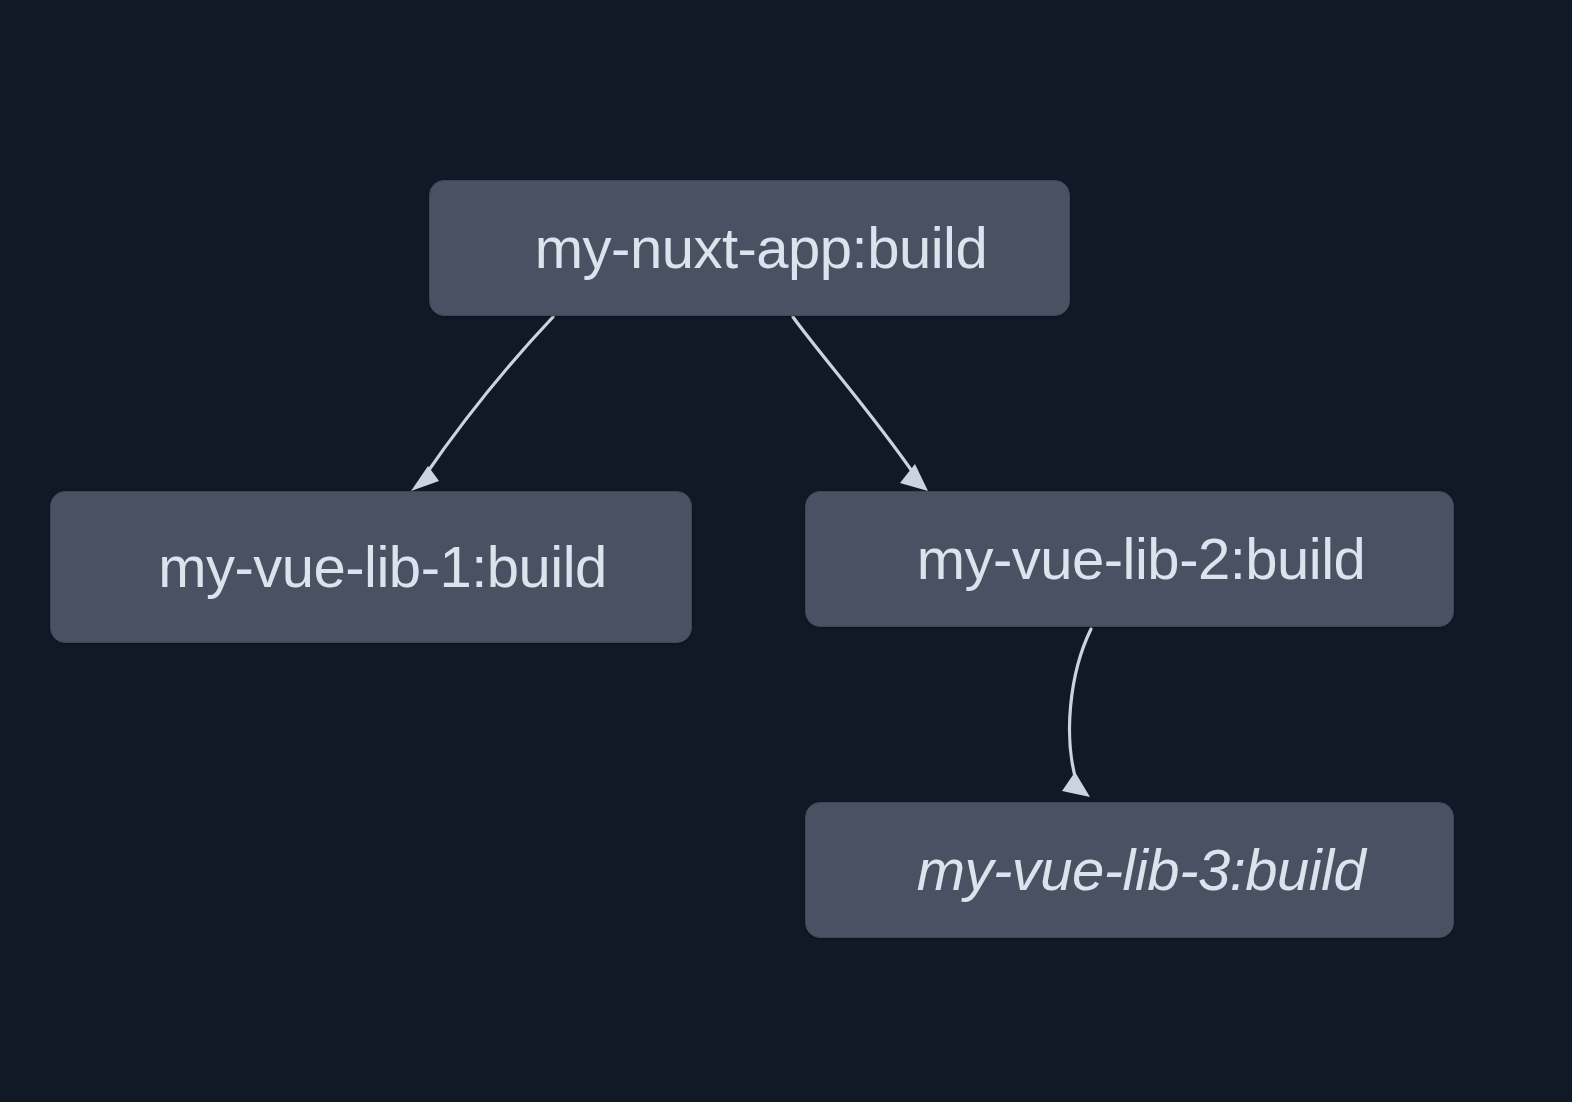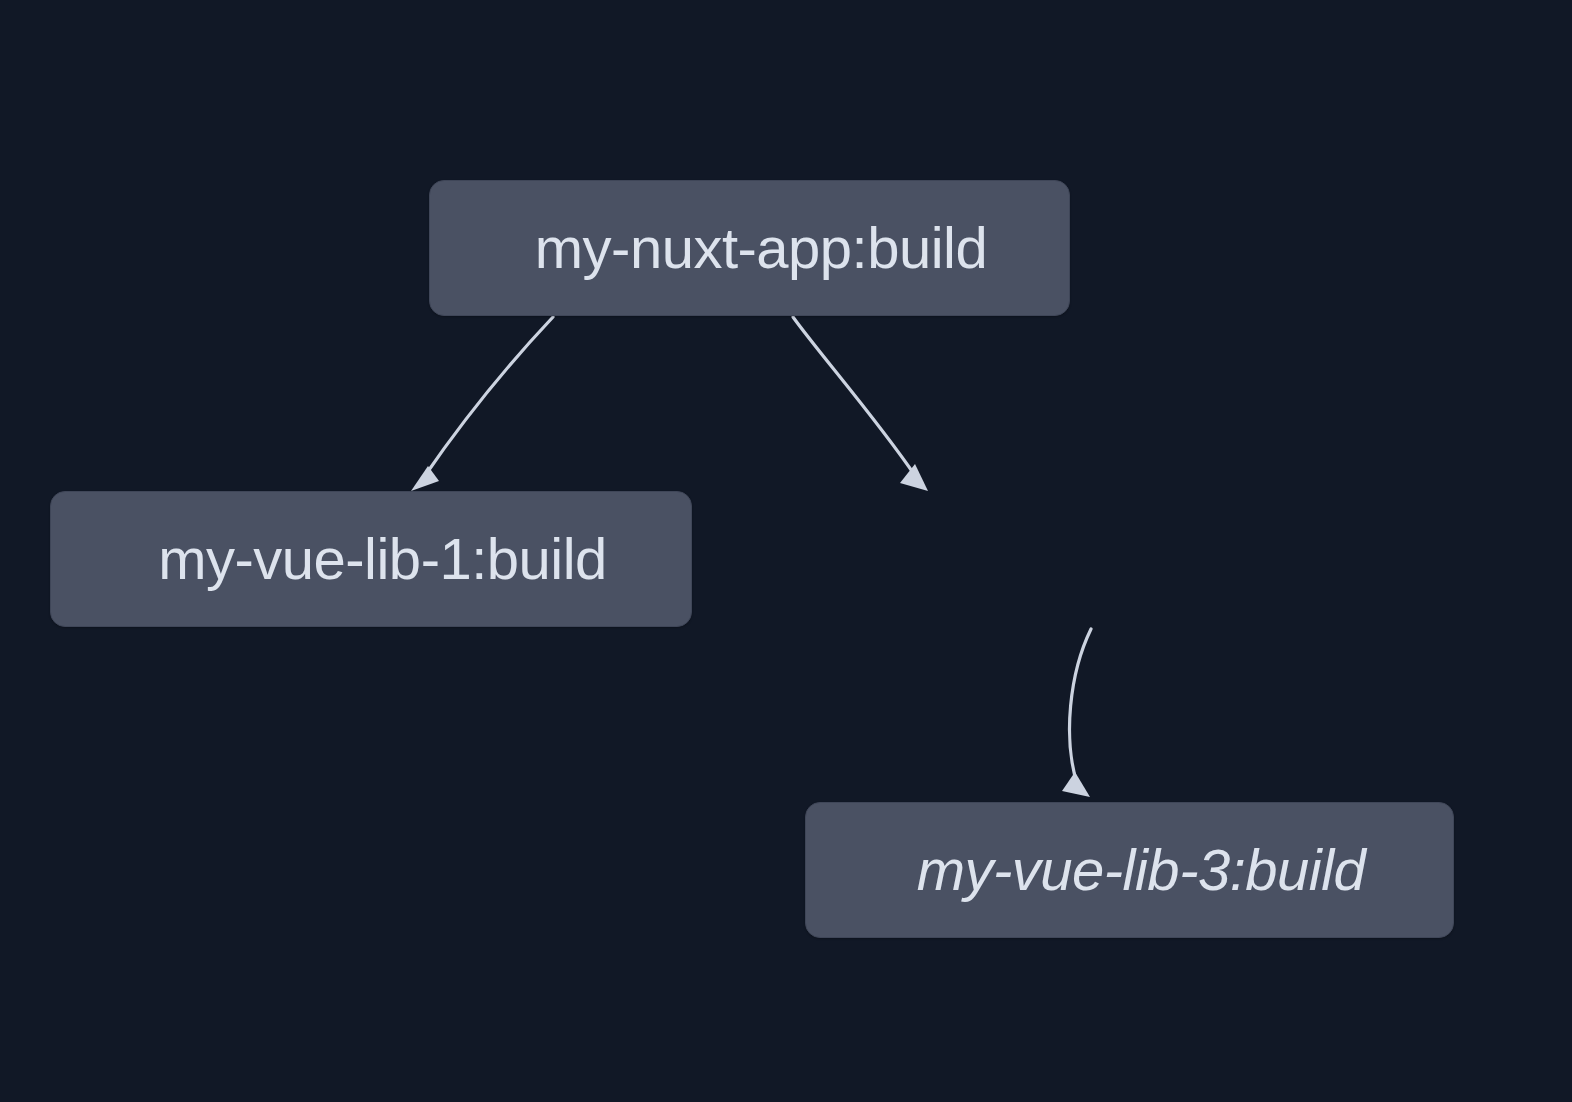--- a/index.html
+++ b/index.html
@@ -81,22 +81,25 @@
     <g>
       <path class="edge-path" d="M 1091,629 C 1070,672 1062,738 1078,787" style="stroke: rgb(204, 211, 224);"></path>
       <polygon class="edge-arrowhead" points="1090,797 1062,791 1075,772" style="fill: rgb(204, 211, 224);"></polygon>
     </g>
   </svg>
 
   <div class="graph-node" id="node-0" style="left: 429px; top: 180px; width: 641px; height: 136px; background: rgb(74, 81, 99); border-color: rgb(63, 70, 88);">
     <span class="node-label" style="color: rgb(221, 227, 237);">my-nuxt-app:build</span>
   </div>
 
-  <div class="graph-node" id="node-1" style="left: 50px; top: 491px; width: 642px; height: 136px; background: rgb(74, 81, 99); border-color: rgb(63, 70, 88);">
+  <div class="graph-node" id="node-1" style="left: 50px; top: 491px; width: 642px; height: 152px; background: rgb(74, 81, 99); border-color: rgb(63, 70, 88);">
     <span class="node-label" style="color: rgb(221, 227, 237);">my-vue-lib-1:build</span>
   </div>
 
+  <div class="graph-node" id="node-2" style="left: 805px; top: 491px; width: 649px; height: 136px; background: rgb(74, 81, 99); border-color: rgb(63, 70, 88);">
+    <span class="node-label" style="color: rgb(221, 227, 237);">my-vue-lib-2:build</span>
+  </div>
 
   <div class="graph-node" id="node-3" style="left: 805px; top: 802px; width: 649px; height: 136px; background: rgb(74, 81, 99); border-color: rgb(63, 70, 88); font-style: italic;">
     <span class="node-label" style="color: rgb(221, 227, 237);">my-vue-lib-3:build</span>
   </div>
 
 </div>
 
 </body></html>

